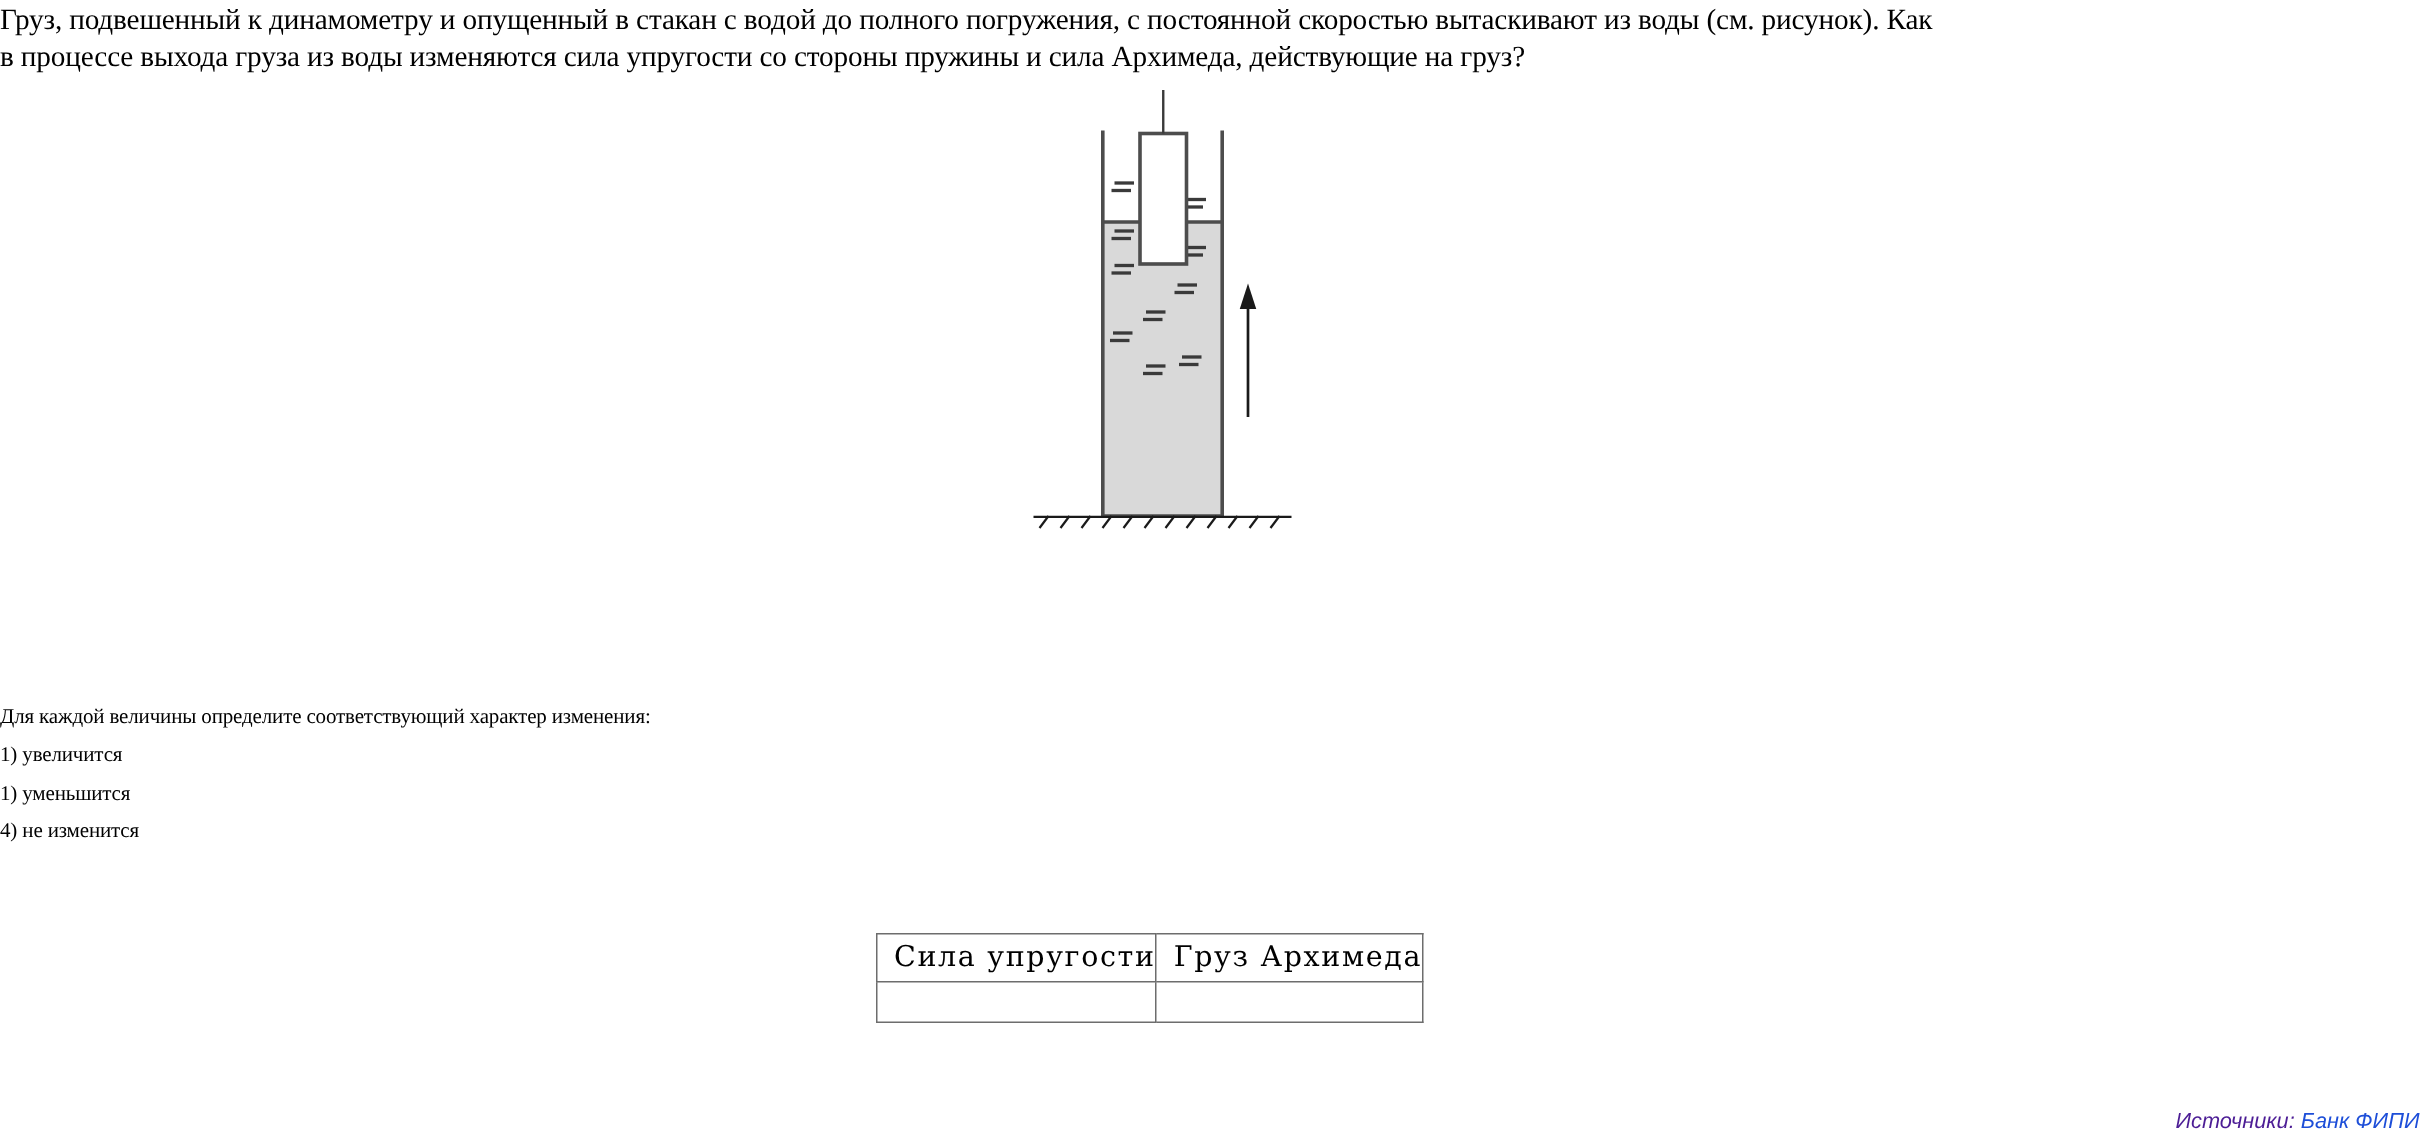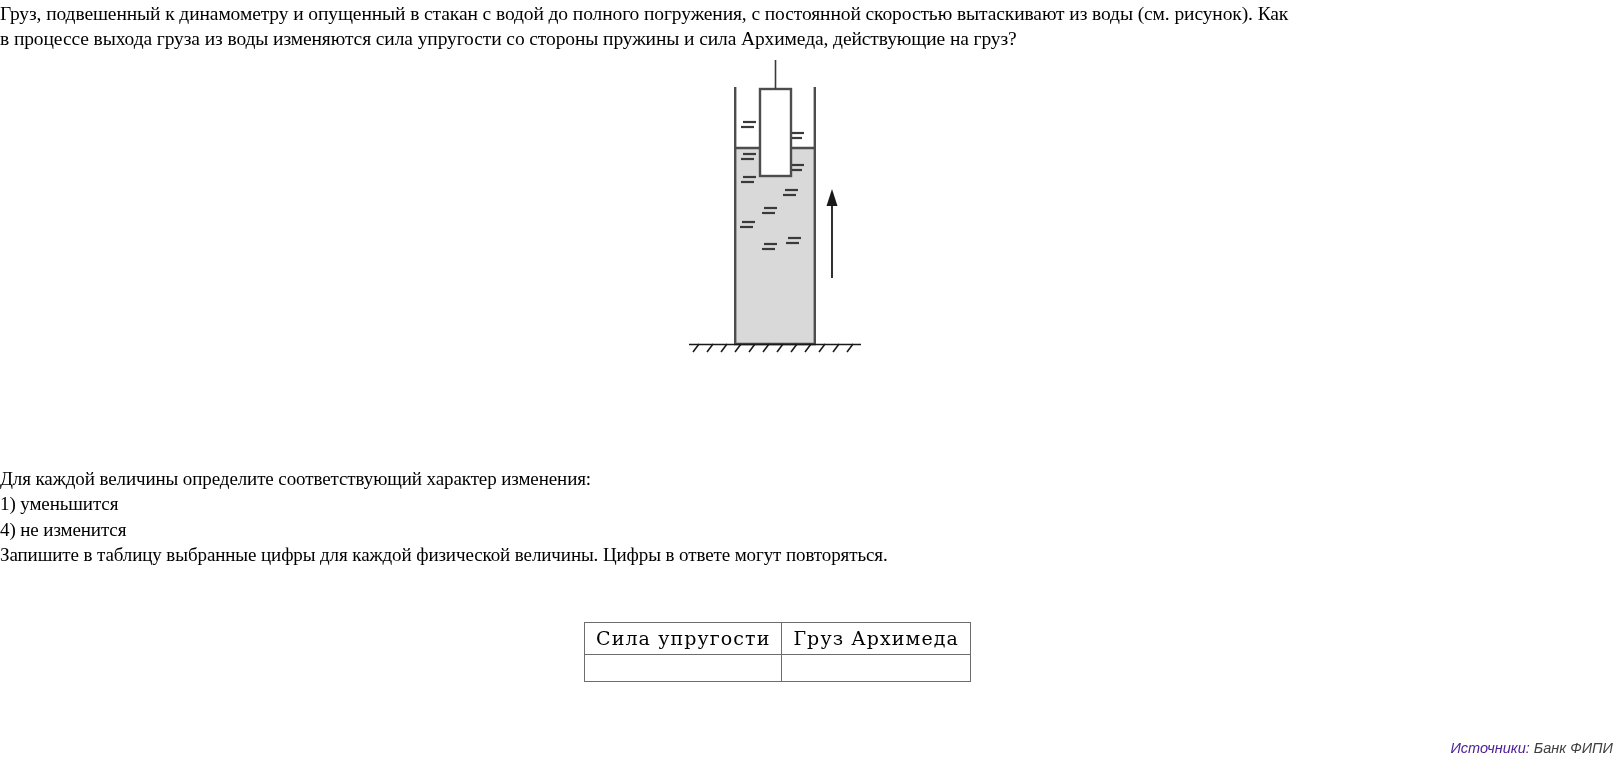--- a/index.html
+++ b/index.html
@@ -38,42 +38,42 @@
     height: 400px;
   }
   .figure svg { display: block; }
 
   
   .instructions {
     position: absolute;
     left: 0px;
     top: 466px;
     width: 1300px;
-    font-size: 19px;
+    font-size: 14px;
     line-height: 25.3px;
     letter-spacing: -0.1px;
   }
   .instructions .line { display: block; white-space: pre; }
 
   
   .answer-table-wrap {
     position: absolute;
     left: 584px;
     top: 622px;
   }
   table.answer-table {
     border-collapse: collapse;
     font-family: "DejaVu Serif", "Liberation Serif", serif;
   }
   table.answer-table th {
     border: 1px solid #6d6d6d;
     font-weight: normal;
     font-size: 19px;
     letter-spacing: 1.1px;
-    padding: 2px 11px 4px 11px;
+    padding: 2px 0 4px 11px;
     text-align: center;
     white-space: nowrap;
     height: 25px;
   }
   table.answer-table td {
     border: 1px solid #6d6d6d;
     height: 26px;
     padding: 0;
   }
 
@@ -81,21 +81,21 @@
   .footer {
     position: absolute;
     right: 3px;
     bottom: 3px;
     font-family: "Liberation Sans", "DejaVu Sans", sans-serif;
     font-style: italic;
     font-size: 14.5px;
     white-space: nowrap;
   }
   .footer .label { color: #4c1d95; }
-  .footer .source { color: #404040; text-align: center; }
+  .footer .source { color: #1d4ed8; text-align: center; }
 </style>
 </head>
 <body>
 
 <div class="statement"><span>Груз, подвешенный к динамометру и опущенный в стакан с водой до полного погружения, с постоянной скоростью вытаскивают из воды (см. рисунок). Как</span>
 <span>в процессе выхода груза из воды изменяются сила упругости со стороны пружины и сила Архимеда, действующие на груз?</span></div>
 
 <div class="figure">
   <svg width="230" height="400" viewBox="0 0 230 400" xmlns="http://www.w3.org/2000/svg">
 
@@ -154,23 +154,23 @@
       <line x1="145" y1="292" x2="151" y2="284"></line>
       <line x1="159" y1="292" x2="165" y2="284"></line>
       <line x1="173" y1="292" x2="179" y2="284"></line>
       <line x1="187" y1="292" x2="193" y2="284"></line>
     </g>
   </svg>
 </div>
 
 <div class="instructions">
   <span class="line">Для каждой величины определите соответствующий характер изменения:</span>
+  <span class="line">1) увеличится</span>
   <span class="line">1) уменьшится</span>
   <span class="line">4) не изменится</span>
-  <span class="line">Запишите в таблицу выбранные цифры для каждой физической величины. Цифры в ответе могут повторяться.</span>
 </div>
 
 <div class="answer-table-wrap">
   <table class="answer-table">
     <thead>
       <tr>
         <th>Сила упругости</th>
         <th>Груз Архимеда</th>
       </tr>
     </thead>

